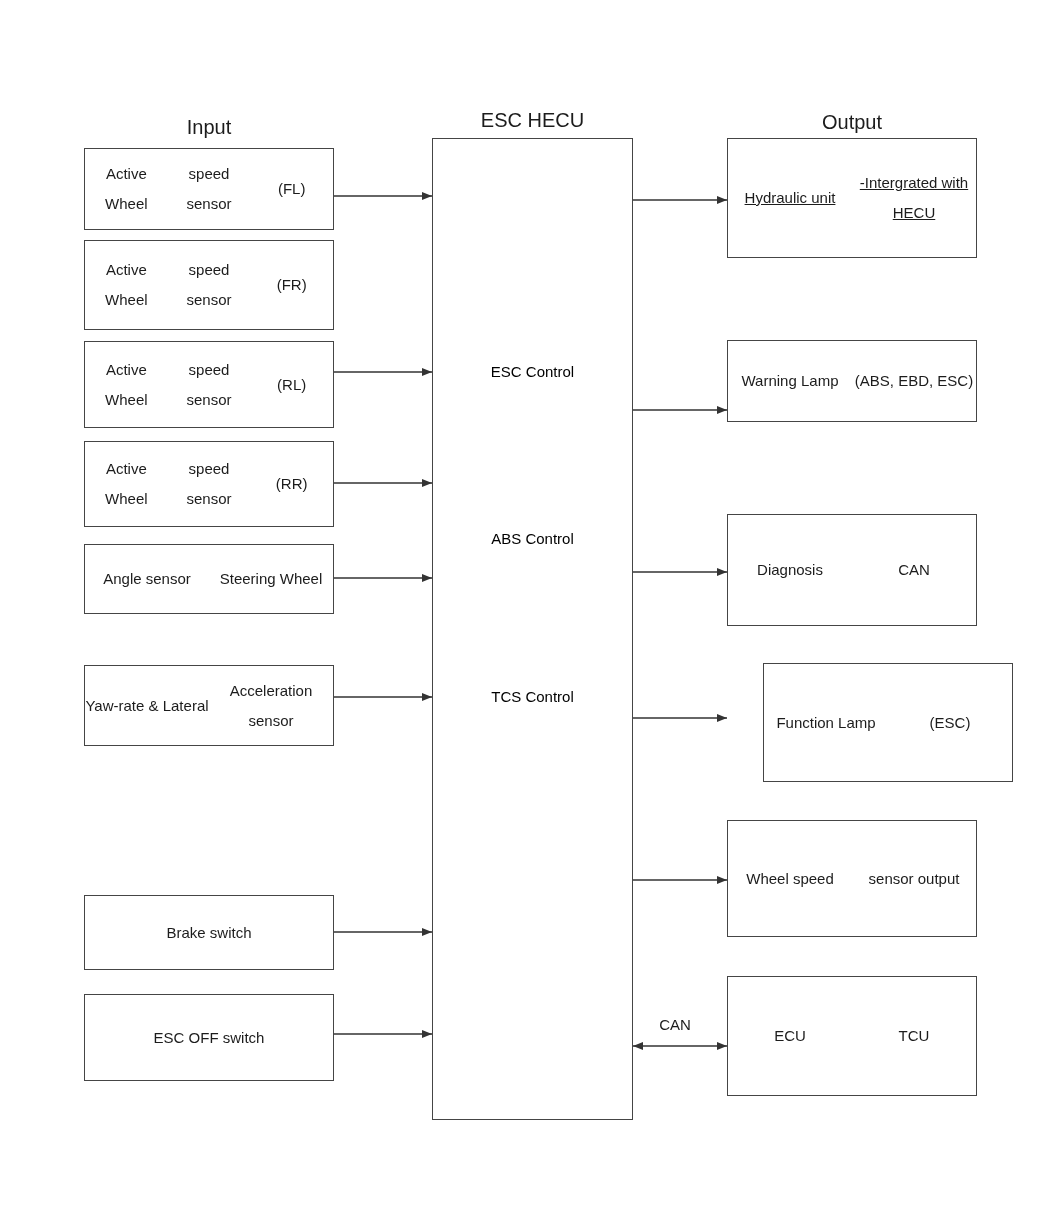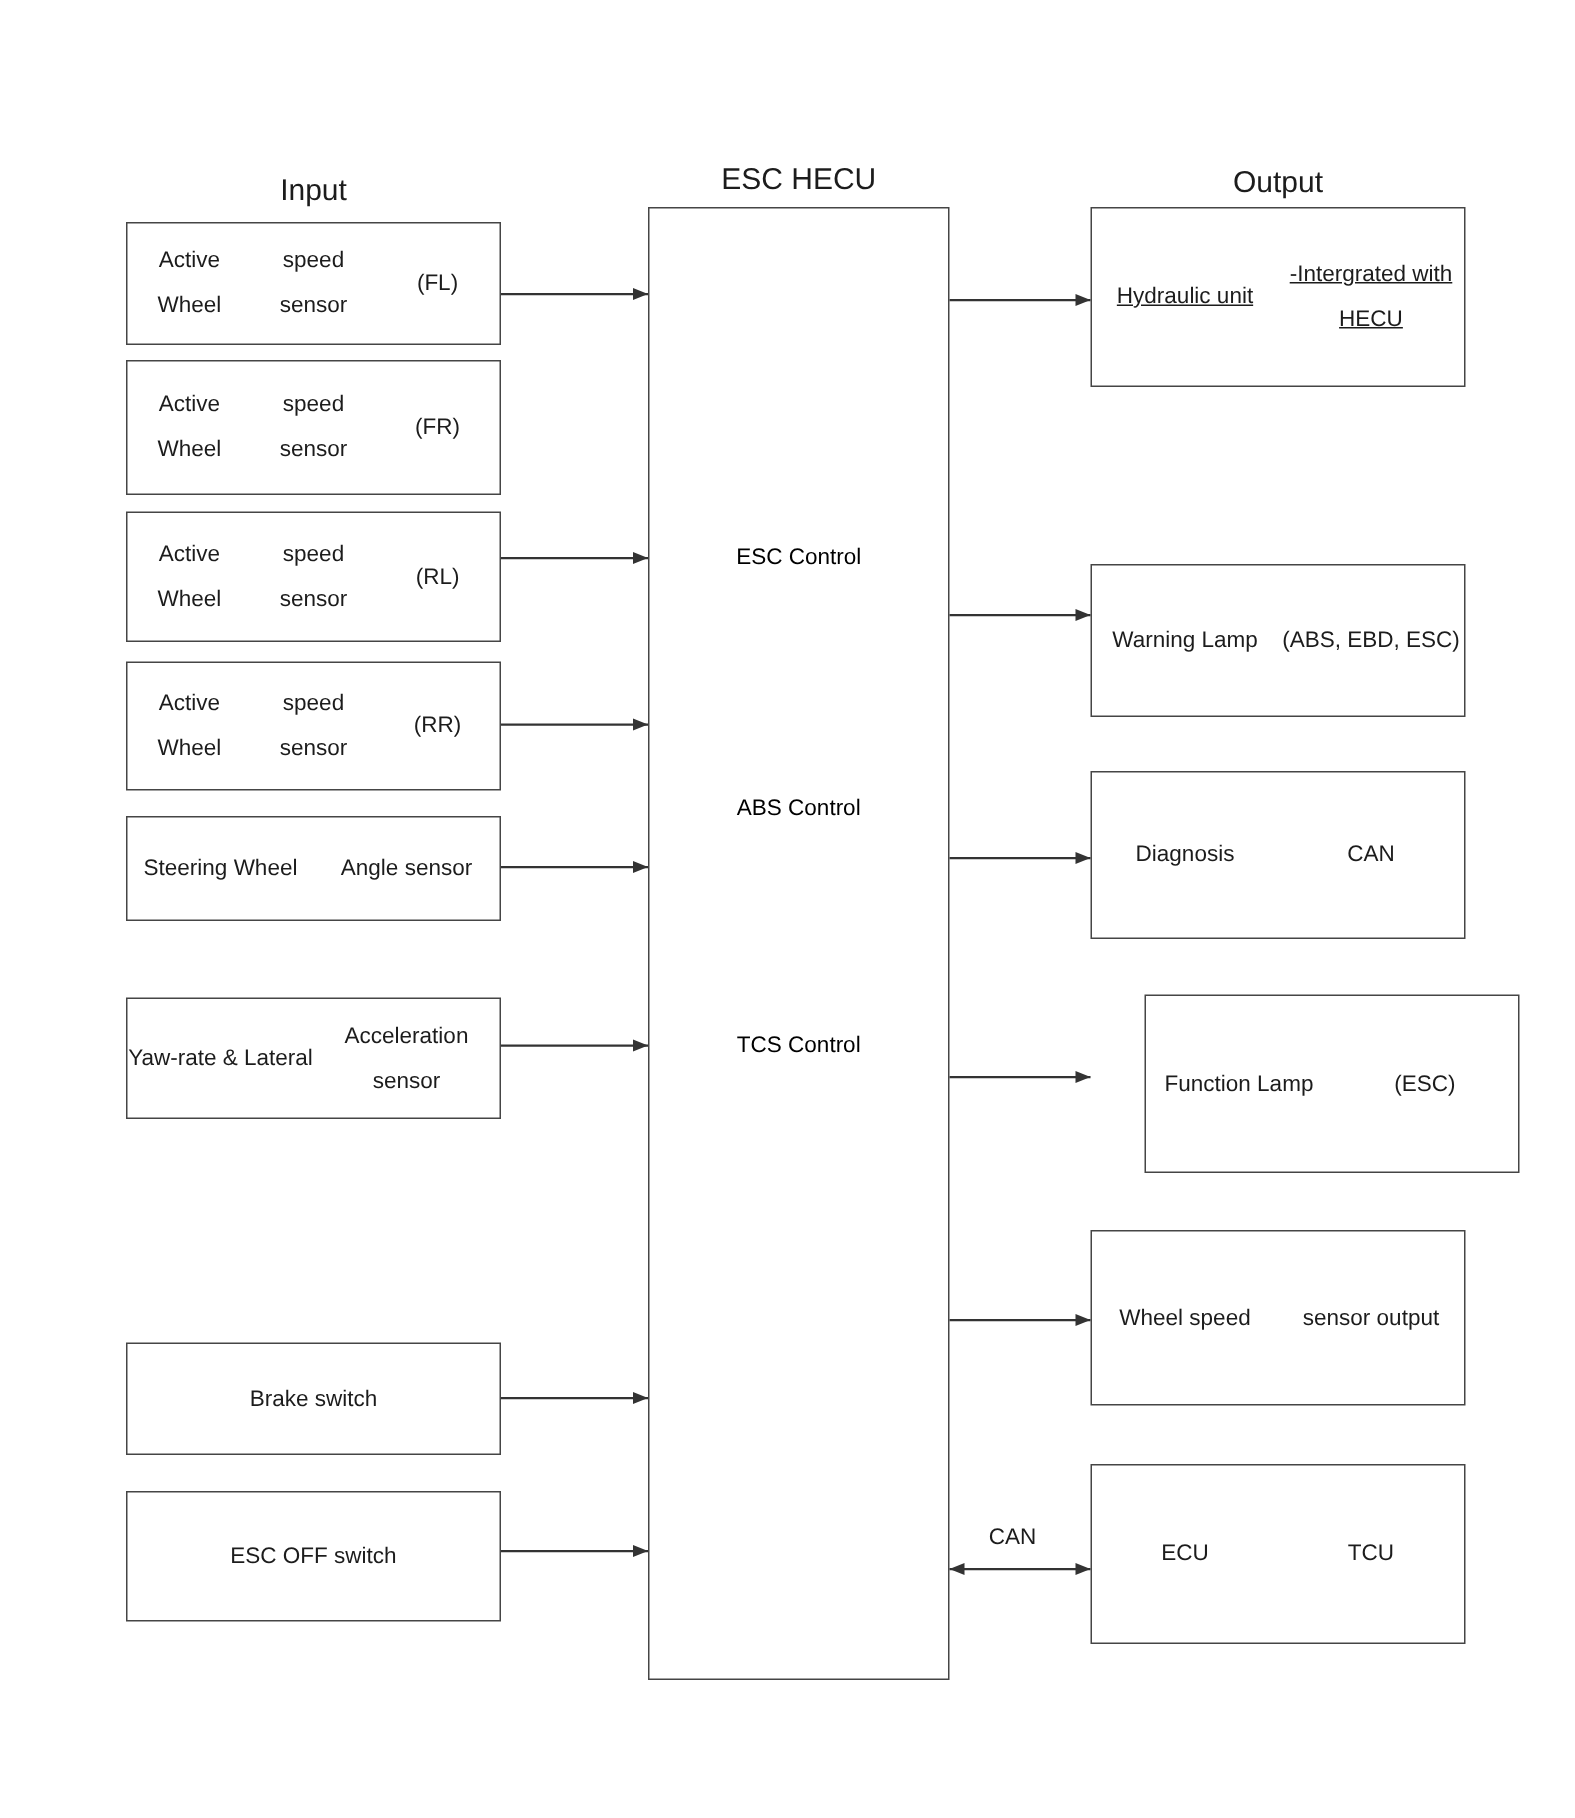--- a/index.html
+++ b/index.html
@@ -55,22 +55,22 @@
     <div class="tline">Active Wheel</div>
     <div class="tline">speed sensor</div>
     <div class="tline">(RL)</div>
   </div>
   <div class="box col-in" style="top:441px; height:86px;">
     <div class="tline">Active Wheel</div>
     <div class="tline">speed sensor</div>
     <div class="tline">(RR)</div>
   </div>
   <div class="box col-in" style="top:544px; height:70px;">
+    <div class="tline">Angle sensor</div>
     <div class="tline">Steering Wheel</div>
-    <div class="tline">Angle sensor</div>
   </div>
   <div class="box col-in" style="top:665px; height:81px;">
     <div class="tline">Yaw-rate &amp; Lateral</div>
     <div class="tline">Acceleration sensor</div>
   </div>
   <div class="box col-in" style="top:895px; height:75px;">
     <div class="tline">Brake switch</div>
   </div>
   <div class="box col-in" style="top:994px; height:87px;">
     <div class="tline">ESC OFF switch</div>
@@ -79,21 +79,21 @@
   <div class="box hecu-box">
     <div class="hecu-fn" style="top:223px;">ESC Control</div>
     <div class="hecu-fn" style="top:390px;">ABS Control</div>
     <div class="hecu-fn" style="top:548px;">TCS Control</div>
   </div>
 
   <div class="box col-out" style="top:138px; height:120px;text-decoration:underline;">
     <div class="tline">Hydraulic unit</div>
     <div class="tline">-Intergrated with HECU</div>
   </div>
-  <div class="box col-out" style="top:376px; height:102px;">
+  <div class="box col-out" style="top:340px; height:82px;">
     <div class="tline">Warning Lamp</div>
     <div class="tline">(ABS, EBD, ESC)</div>
   </div>
   <div class="box col-out" style="top:514px; height:112px;">
     <div class="tline">Diagnosis</div>
     <div class="tline">CAN</div>
   </div>
   <div class="box col-out" style="top:663px; height:119px;margin-left:36px;">
     <div class="tline">Function Lamp</div>
     <div class="tline">(ESC)</div>

